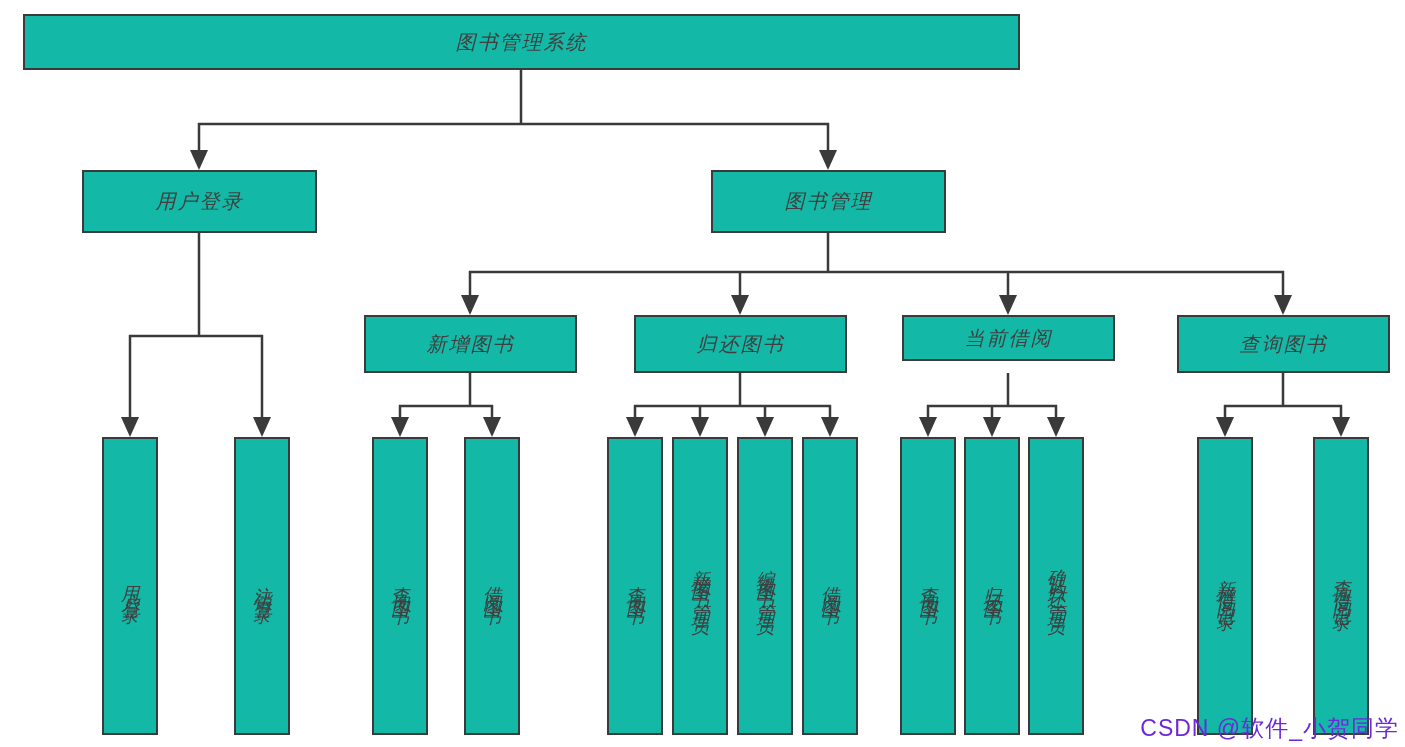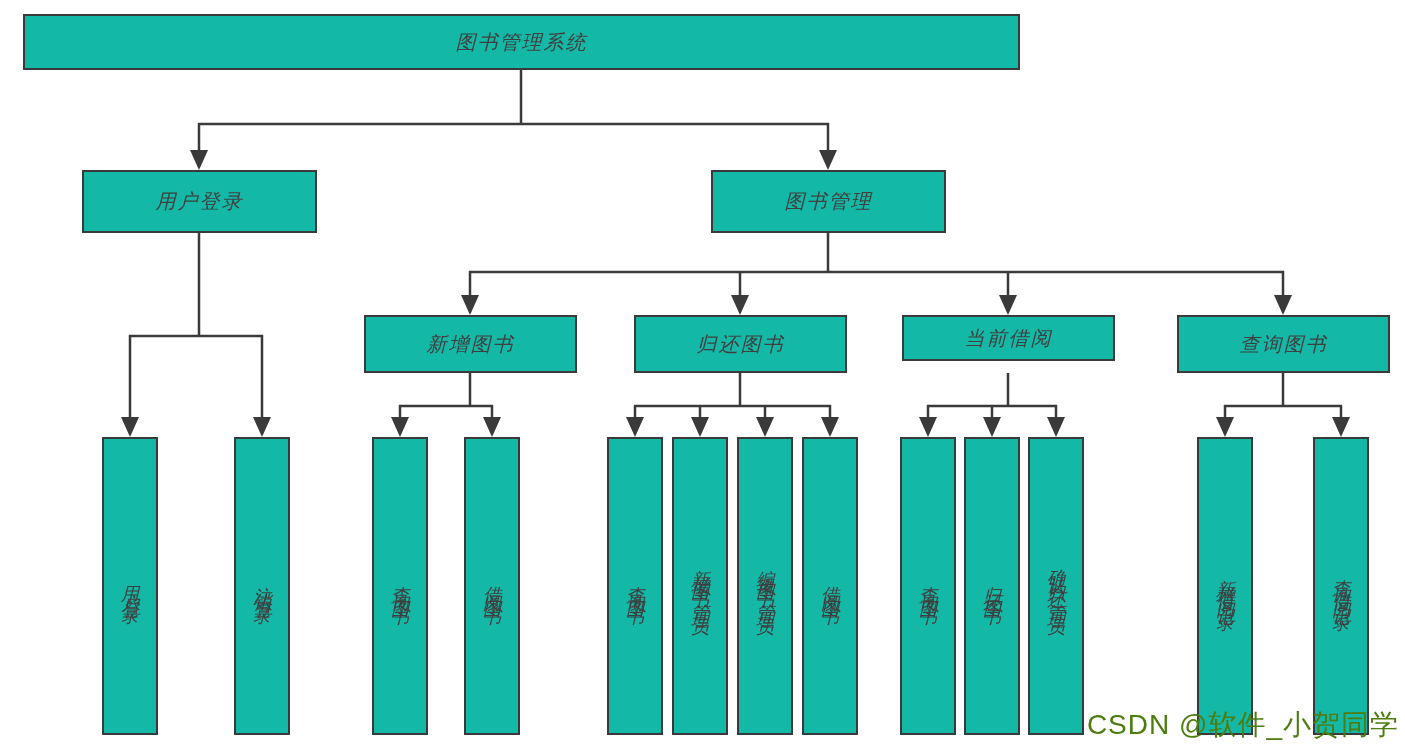--- a/index.html
+++ b/index.html
@@ -23,22 +23,22 @@
     font-size: 20px; letter-spacing: 2px; white-space: nowrap;
   }
   .vbox span {
     writing-mode: vertical-lr;
     font-size: 18px; letter-spacing: 7px;
     line-height: 1;
   }
   .watermark {
     position: absolute;
     right: 6px; bottom: 3px;
-    font-size: 28px;
-    color: #4d7c0f;
+    font-size: 23px;
+    color: #6d28d9;
     letter-spacing: 1px;
     white-space: nowrap;
   }
 </style>
 </head>
 <body>
 
 <div class="canvas">
 
   <svg class="connectors" width="1405" height="747" viewBox="0 0 1405 747">

